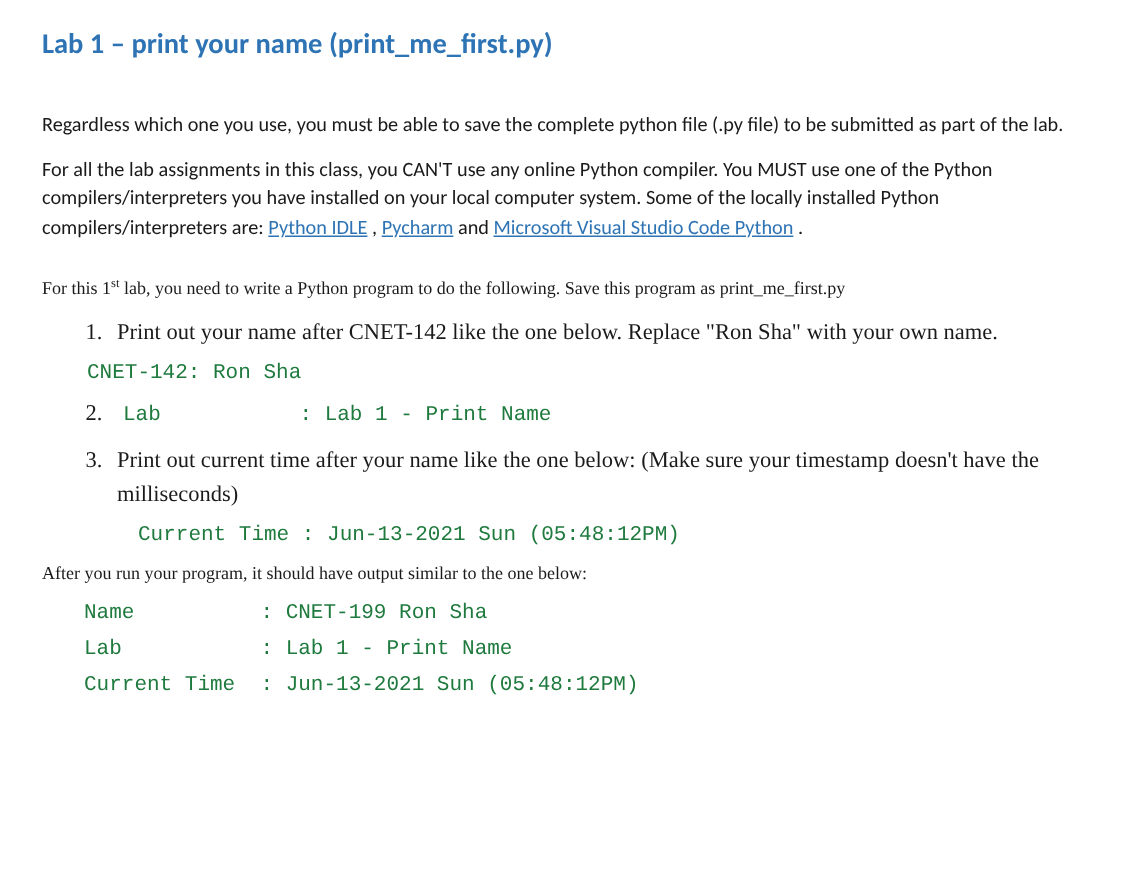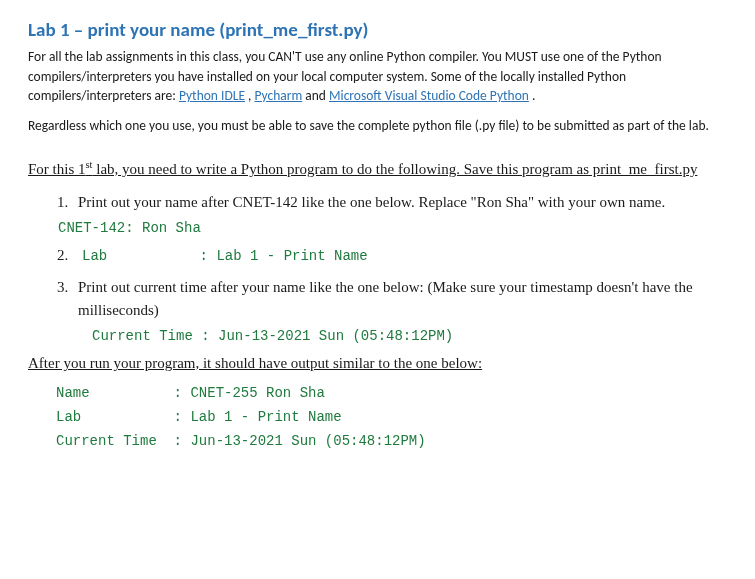--- a/index.html
+++ b/index.html
@@ -10,34 +10,33 @@
   }
   .page {
     padding: 18px 28px 30px 28px;
     box-sizing: border-box;
     width: 755px;
   }
   .title {
     font-family: Calibri, "Segoe UI", Arial, sans-serif;
     font-size: 19px;
     color: #2E74B5;
-    margin: 0 0 6px 0;
+    margin: 0 0 32px 0;
   }
   .body-sans {
     font-family: Calibri, "Segoe UI", Arial, sans-serif;
     font-size: 13.5px;
     line-height: 1.45;
     color: #1a1a1a;
   }
   .body-serif {
     font-family: "Times New Roman", Times, serif;
-    font-size: 15px;
+    font-size: 12px;
     line-height: 1.5;
     color: #1a1a1a;
-    text-decoration: underline;
   }
   p { margin: 0 0 10px 0; }
   .gap { margin-top: 22px; }
   a.link {
     color: #2E74B5;
     text-decoration: underline;
     cursor: pointer;
   }
   ol.steps {
     margin: 6px 0 0 0;
@@ -62,31 +61,31 @@
   .code-indent2 { margin-left: 64px; }
   .code-block  { margin-left: 28px; }
   sup { font-size: 0.7em; }
 </style>
 </head>
 <body>
 <div class="page">
 
 <h2 class="title">Lab 1 – print your name (print_me_first.py)</h2>
 
+<p class="body-sans">Regardless which one you use, you must be able to save the complete python file (.py file) to be submitted as part of the lab.</p>
+
 <p class="body-sans">
   <span>For all the lab assignments in this class, you CAN'T use any online Python compiler.  You MUST use one of the Python compilers/interpreters you have installed on your local computer system.  Some of the locally installed Python compilers/interpreters are: </span>
   <a class="link">Python IDLE</a>
   <span>, </span>
   <a class="link">Pycharm</a>
   <span> and </span>
   <a class="link">Microsoft Visual Studio Code Python</a>
   <span>.</span>
 </p>
-
-<p class="body-sans">Regardless which one you use, you must be able to save the complete python file (.py file) to be submitted as part of the lab.</p>
 
 <p class="body-serif gap">
   <span>For this 1</span><sup>st</sup><span> lab, you need to write a Python program to do the following.  Save this program as print_me_first.py</span>
 </p>
 
 <ol class="steps">
   <li>
     <span>Print out your name after CNET-142 like the one below.  Replace "Ron Sha" with your own name.</span>
   </li>
 </ol>
@@ -97,17 +96,17 @@
     <div class="code" style="margin-left:4px;">Lab           : Lab 1 - Print Name</div>
   </li>
   <li>
     <span>Print out current time after your name like the one below: (Make sure your timestamp doesn't have the milliseconds)</span>
   </li>
 </ol>
 <div class="code code-indent2">Current Time : Jun-13-2021 Sun (05:48:12PM)</div>
 
 <p class="body-serif">After you run your program, it should have output similar to the one below:</p>
 
-<div class="code code-block">Name          : CNET-255 Ron Sha</div>
+<div class="code code-block">Name          : CNET-199 Ron Sha</div>
 <div class="code code-block">Lab           : Lab 1 - Print Name</div>
 <div class="code code-block">Current Time  : Jun-13-2021 Sun (05:48:12PM)</div>
 
 </div>
 
 </body></html>

